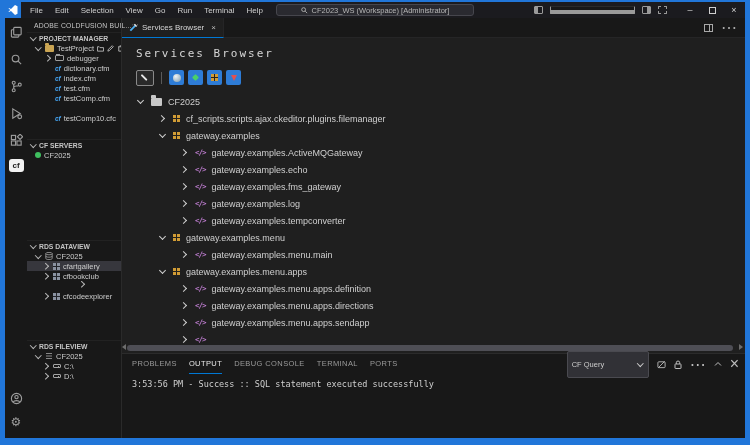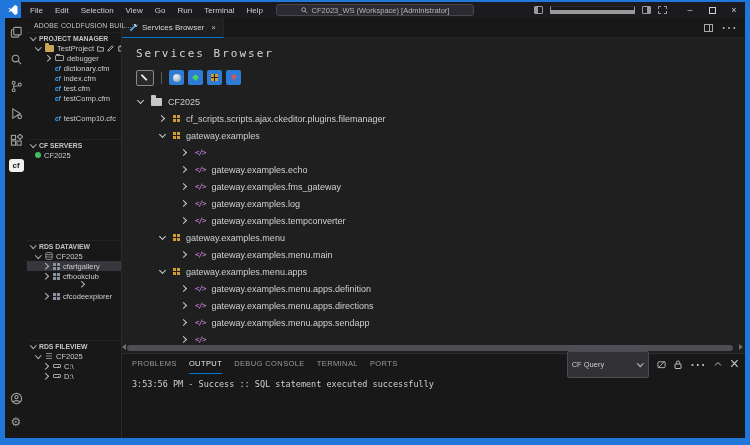--- a/index.html
+++ b/index.html
@@ -420,20 +420,21 @@
               <span class="chev down"></span>
 
               <span class="ticon i-package"></span>
 
               <span>gateway.examples</span>
             </div>
             <div class="trow" style="padding-left: 58px;">
               <span class="chev right"></span>
 
               <span class="ticon i-component"></span>
+              <span>gateway.examples.ActiveMQGateway</span>
             </div>
             <div class="trow" style="padding-left: 58px;">
               <span class="chev right"></span>
 
               <span class="ticon i-component"></span>
               <span>gateway.examples.echo</span>
             </div>
             <div class="trow" style="padding-left: 58px;">
               <span class="chev right"></span>
 

